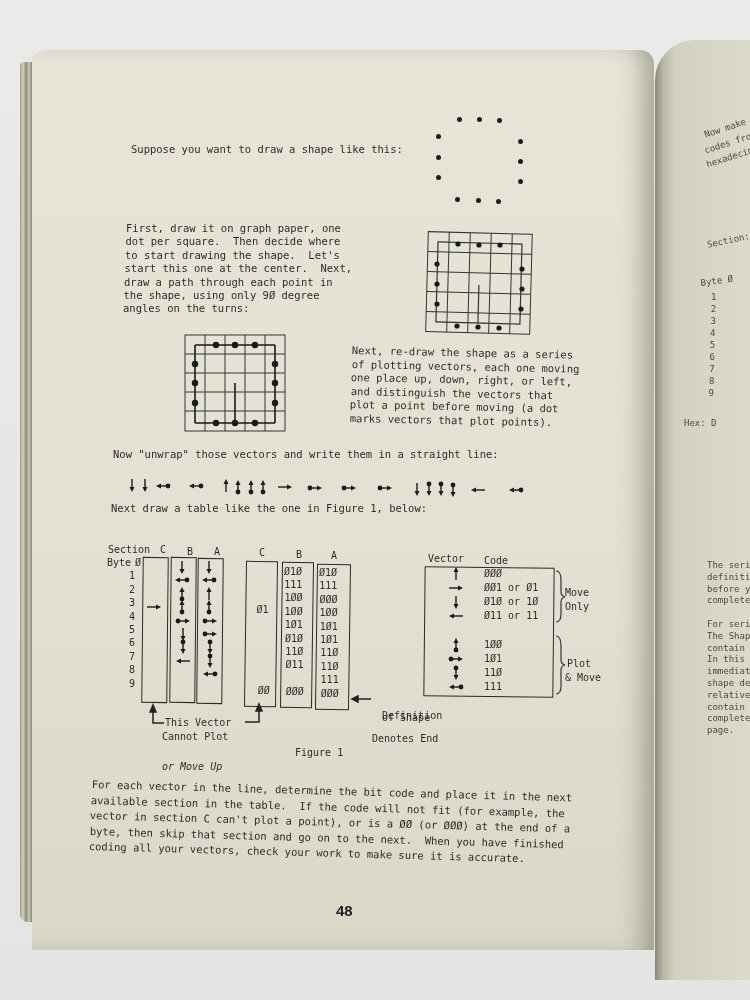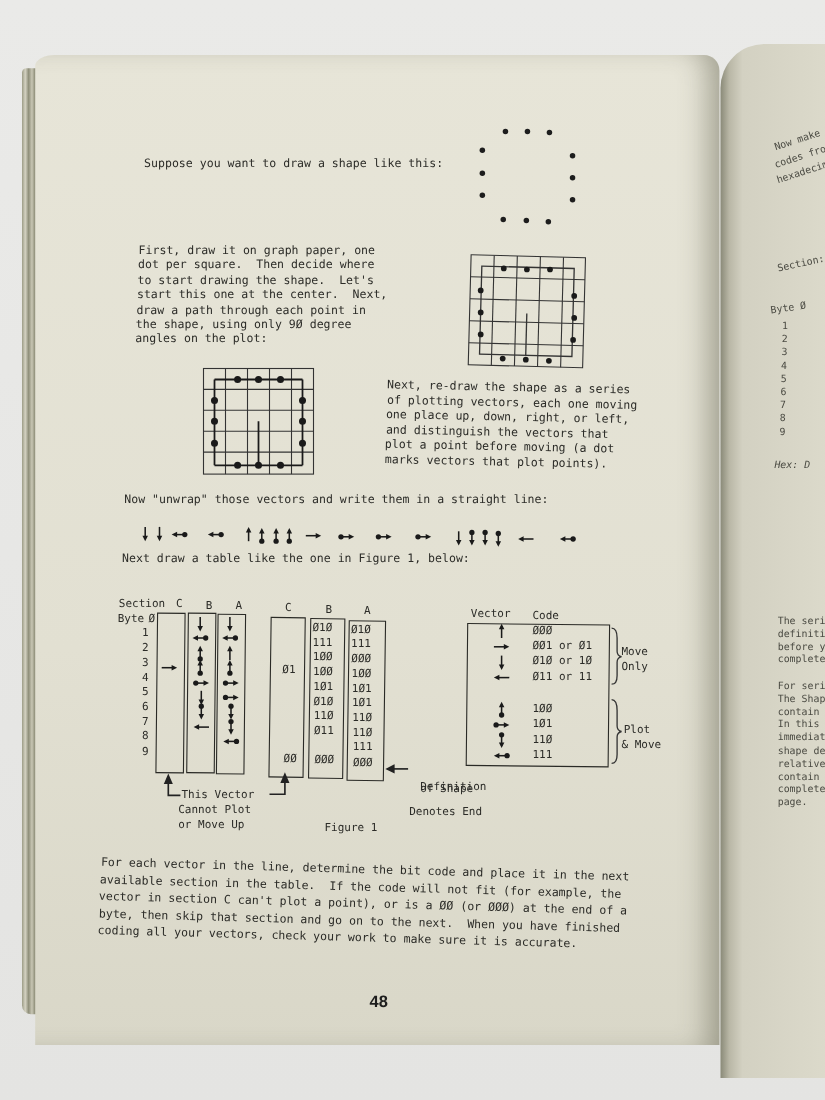--- a/index.html
+++ b/index.html
@@ -31,21 +31,21 @@
     <div class="right-text" style="left:711px;top:292px;">1</div>
     <div class="right-text" style="left:710.7px;top:304px;">2</div>
     <div class="right-text" style="left:710.4px;top:316px;">3</div>
     <div class="right-text" style="left:710.1px;top:328px;">4</div>
     <div class="right-text" style="left:709.8px;top:340px;">5</div>
     <div class="right-text" style="left:709.5px;top:352px;">6</div>
     <div class="right-text" style="left:709.2px;top:364px;">7</div>
     <div class="right-text" style="left:708.9px;top:376px;">8</div>
     <div class="right-text" style="left:708.6px;top:388px;">9</div>
   </div>
-<div class="right-text" style="left:704px;top:418px;font-style:italic;">Hex:  D</div>
+<div class="right-text" style="left:684px;top:418px;">Hex:  D</div>
 <div id="fp-body">
     <div class="right-text" style="left:707px;top:560px;">The serie</div>
     <div class="right-text" style="left:707px;top:571.8px;">definitio</div>
     <div class="right-text" style="left:707px;top:583.6px;">before yo</div>
     <div class="right-text" style="left:707px;top:595.4px;">complete</div>
     <div class="right-text" style="left:707px;top:619px;">For serie</div>
     <div class="right-text" style="left:707px;top:630.8px;">The Shap</div>
     <div class="right-text" style="left:707px;top:642.6px;">contain</div>
     <div class="right-text" style="left:707px;top:654.4px;">In this</div>
     <div class="right-text" style="left:707px;top:666.2px;">immediat</div>
@@ -75,21 +75,21 @@
   <div class="dot" style="left:496px;top:199px;"></div>
 </div>
 
 <div id="step1">
     <div class="txt" style="left:126px;top:222px;">First, draw it on graph paper, one</div>
     <div class="txt" style="left:125.5px;top:235.4px;">dot per square.  Then decide where</div>
     <div class="txt" style="left:125px;top:248.8px;">to start drawing the shape.  Let's</div>
     <div class="txt" style="left:124.5px;top:262.2px;">start this one at the center.  Next,</div>
     <div class="txt" style="left:124px;top:275.6px;">draw a path through each point in</div>
     <div class="txt" style="left:123.5px;top:289px;">the shape, using only 9Ø degree</div>
-    <div class="txt" style="left:123px;top:302.4px;">angles on the plot:</div>
+    <div class="txt" style="left:123px;top:302.4px;">angles on the turns:</div>
   </div>
 
 <svg style="left:425px;top:230px;" width="110" height="105" viewBox="0 0 110 105">
   <g stroke="#333" stroke-width="1" fill="none" transform="rotate(1.5 55 52)">
     <rect x="2" y="3" width="104" height="100"></rect>
     <line x1="23" y1="3" x2="23" y2="103"></line>
       <line x1="44" y1="3" x2="44" y2="103"></line>
       <line x1="65" y1="3" x2="65" y2="103"></line>
       <line x1="86" y1="3" x2="86" y2="103"></line>
     <line x1="2" y1="23" x2="106" y2="23"></line>
@@ -387,21 +387,21 @@
     <path d="M0 12 L3 5 L6 12 Z"></path>
     <path d="M95 22 H109 V9" fill="none"></path>
     <path d="M106 11 L109 4 L112 11 Z"></path>
     <path d="M208 -1 H221" fill="none"></path>
     <path d="M208 -4 L202 -1 L208 2 Z"></path>
   </g>
 </svg>
 <div id="note-left">
     <div class="txt small" style="left:165px;top:716px;">This Vector</div>
     <div class="txt small" style="left:162px;top:730px;">Cannot Plot</div>
-    <div class="txt small" style="left:162px;top:744px;">or Move Up</div>
+    <div class="txt small" style="left:162px;top:760px;font-style:italic;">or Move Up</div>
   </div>
 <div id="note-right">
     <div class="txt small" style="left:372px;top:696px;margin-top:36px;">Denotes End</div>
     <div class="txt small" style="left:382px;top:711px;">of Shape</div>
     <div class="txt small" style="left:382px;top:709px;">Definition</div>
   </div>
 <div class="txt small" style="left:295px;top:746px;">Figure 1</div>
 
 <div class="txt small" style="left:428px;top:552px;">Vector</div>
 <div class="txt small" style="left:484px;top:554px;">Code</div>

